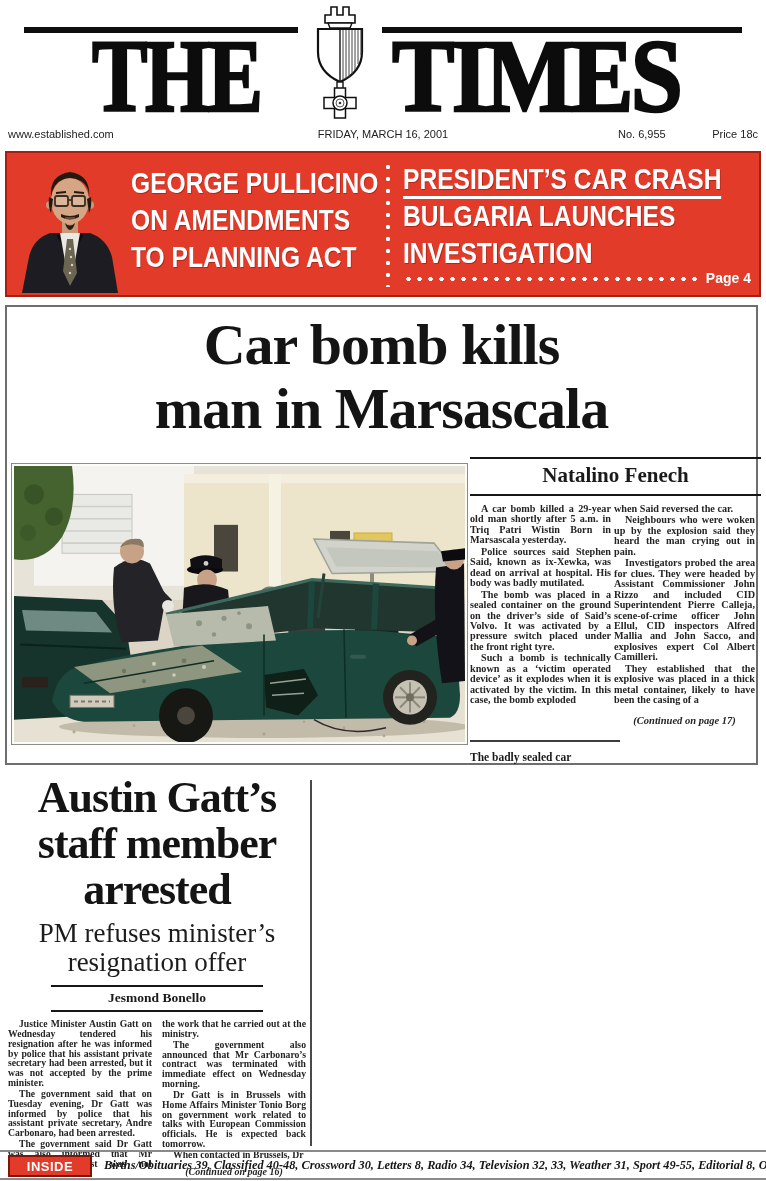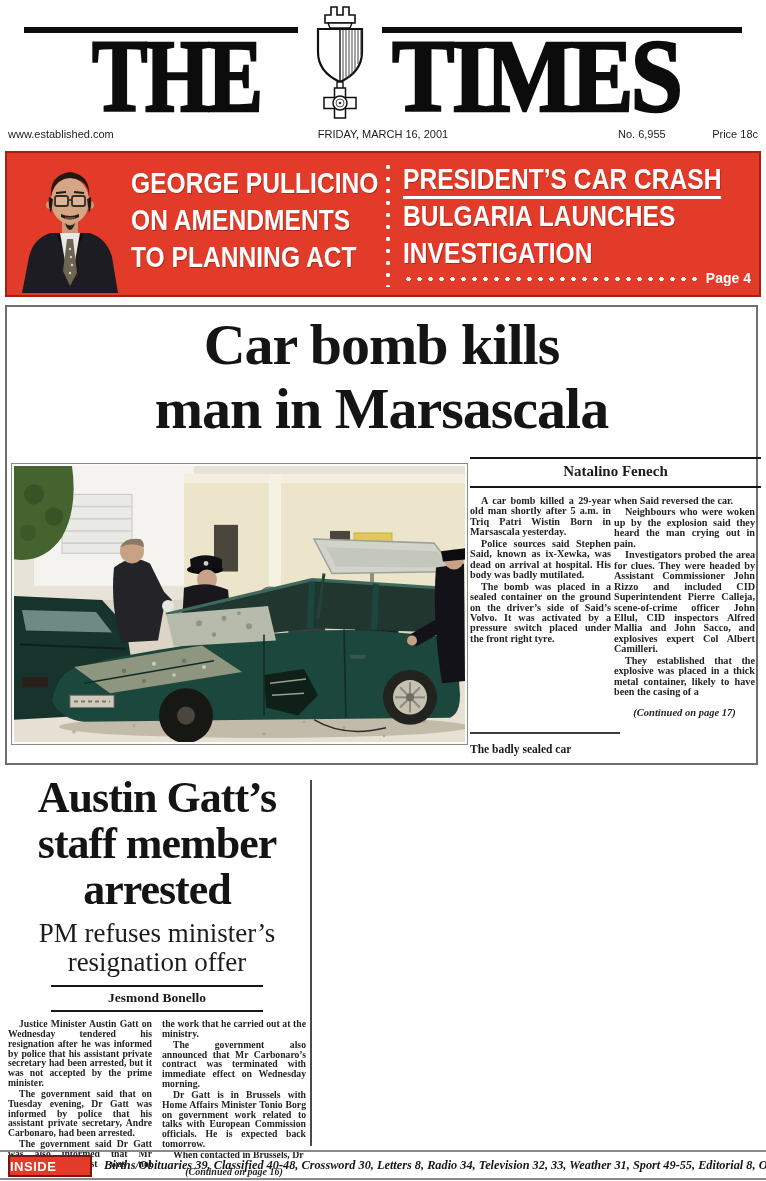--- a/index.html
+++ b/index.html
@@ -52,21 +52,21 @@
   
   .main-box { position:absolute; top:305px; left:5px; width:753px; height:460px;
     border:2px solid #6e6e6e; background:#fff; }
   .lead-headline { margin-top:6px; text-align:center; font-weight:bold;
     font-size:58px; line-height:64px; letter-spacing:-1px; color:#141414; }
   .photo-frame { position:absolute; left:4px; top:156px; width:457px; height:282px;
     border:1px solid #8a8a8a; background:#fbfbf8; padding:2px; }
   .photo-frame svg { display:block; width:100%; height:100%; }
   .lead-right { position:absolute; left:463px; top:150px; width:291px; }
   .byline-box { border-top:2.5px solid #161616; border-bottom:2.5px solid #161616;
-    text-align:center; font-weight:bold; font-size:15px; padding:4px 0 6px; }
+    text-align:center; font-weight:bold; font-size:21px; padding:4px 0 6px; }
   .cols { display:flex; gap:3px; margin-top:8px; }
   .col { text-align:justify; font-weight:bold; color:#242424; }
   .lead-right .col { width:141px; font-size:10.2px; line-height:10.45px; }
   .col p { margin:0 0 1px; text-indent:11px; }
   .col p.noind { text-indent:0; }
   .continued { text-align:center; font-style:italic; font-weight:bold;
     font-size:10.5px; margin-top:10px; }
   .cap-rule { width:150px; border-top:2px solid #3c3c3c; margin-top:14px; }
   .photo-caption { margin-top:9px; font-weight:bold; font-size:11.5px; }
 
@@ -79,21 +79,21 @@
     border-bottom:2px solid #161616; padding:3px 0 4px; font-weight:bold; font-size:13.5px; }
   .story2 .cols { margin-top:7px; gap:10px; text-align:left; }
   .story2 .col { width:144px; font-size:9.7px; line-height:9.85px; }
   .story2 .continued { margin-top:7px; font-size:10px; }
   .vrule { position:absolute; left:310px; top:780px; width:2px; height:366px; background:#4a4a4a; }
 
   
   .inside-ruletop { position:absolute; top:1150px; left:0; width:766px; border-top:2px solid #8a8a8a; }
   .inside-rulebot { position:absolute; top:1178px; left:0; width:766px; border-top:2px solid #8a8a8a; }
   .inside-box { position:absolute; top:1155px; left:8px; width:84px; height:22px;
-    background:#e23b2a; border:2px solid #7d150a; display:flex; align-items:center; justify-content:flex-start; }
+    background:#e23b2a; border:2px solid #7d150a; display:flex; align-items:center; justify-content:center; }
   .inside-label { font-family:"Liberation Sans", sans-serif; font-weight:bold;
     font-size:13px; color:#fff; letter-spacing:.5px; }
   .inside-index { position:absolute; top:1158px; left:104px; width:655px;
     font-style:italic; font-weight:bold; font-size:12.3px; color:#161616; white-space:nowrap; }
 </style>
 </head>
 <body>
 
 <div id="page">
 
@@ -314,20 +314,21 @@
       </svg>
     </div>
 
     <div class="lead-right">
       <div class="byline-box">Natalino Fenech</div>
       <div class="cols">
         <div class="col">
           <p>A car bomb killed a 29-year old man shortly after 5 a.m. in Triq Patri Wistin Born in Marsascala yesterday.</p>
           <p>Police sources said Stephen Said, known as ix-Xewka, was dead on arrival at hospital. His body was badly mutilated.</p>
           <p>The bomb was placed in a sealed container on the ground on the driver’s side of Said’s Volvo. It was activated by a pressure switch placed under the front right tyre.</p>
+          <p>Such a bomb is technically known as a ‘victim operated device’ as it explodes when it is activated by the victim. In this case, the bomb exploded</p>
         </div>
         <div class="col">
           <p class="noind">when Said reversed the car.</p>
           <p>Neighbours who were woken up by the explosion said they heard the man crying out in pain.</p>
           <p>Investigators probed the area for clues. They were headed by Assistant Commissioner John Rizzo and included CID Superintendent Pierre Calleja, scene-of-crime officer John Ellul, CID inspectors Alfred Mallia and John Sacco, and explosives expert Col Albert Camilleri.</p>
           <p>They established that the explosive was placed in a thick metal container, likely to have been the casing of a</p>
           <div class="continued">(Continued on page 17)</div>
         </div>
       </div>
       <div class="cap-rule"></div>

